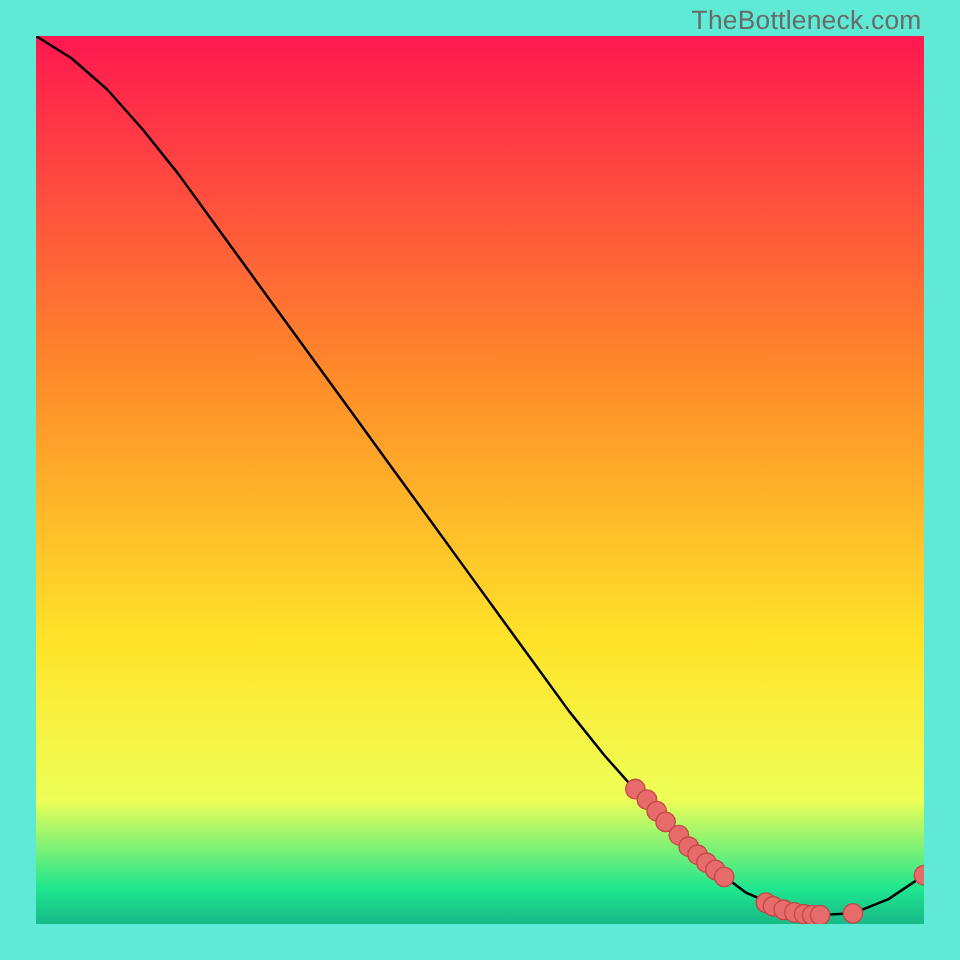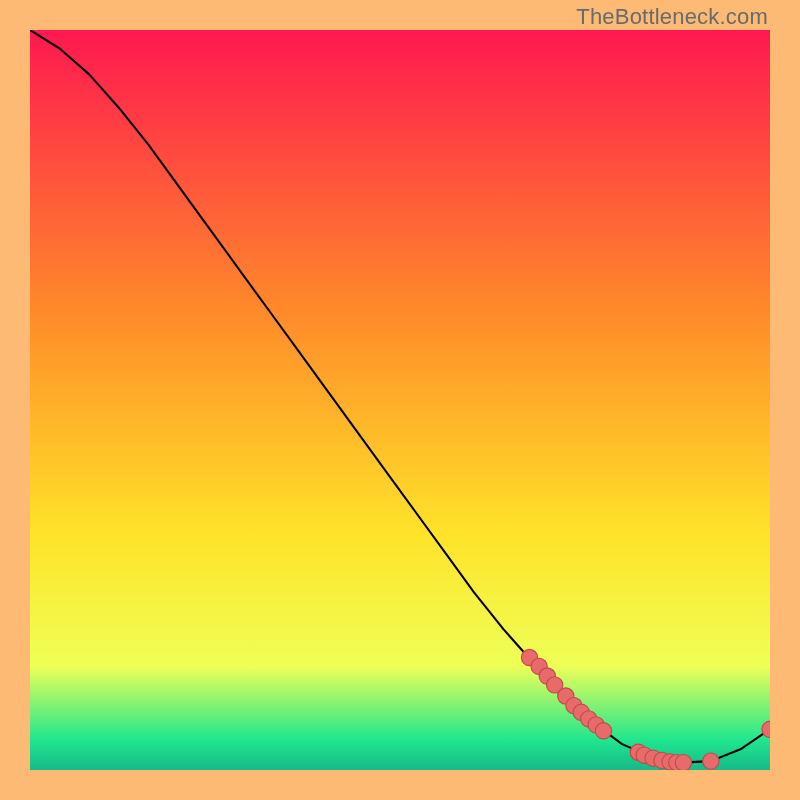--- a/index.html
+++ b/index.html
@@ -8,21 +8,21 @@
     width: 800px;
     height: 800px;
     background: #000;
     font-family: Arial, Helvetica, sans-serif;
     overflow: hidden;
   }
   .frame {
     position: relative;
     width: 800px;
     height: 800px;
-    background: #fdba74;
+    background: #5eead4;
   }
   .watermark {
     position: absolute;
     top: 4px;
     right: 32px;
     color: #6a6a6a;
     font-size: 22px;
     font-weight: 500;
     letter-spacing: 0.2px;
     z-index: 5;

